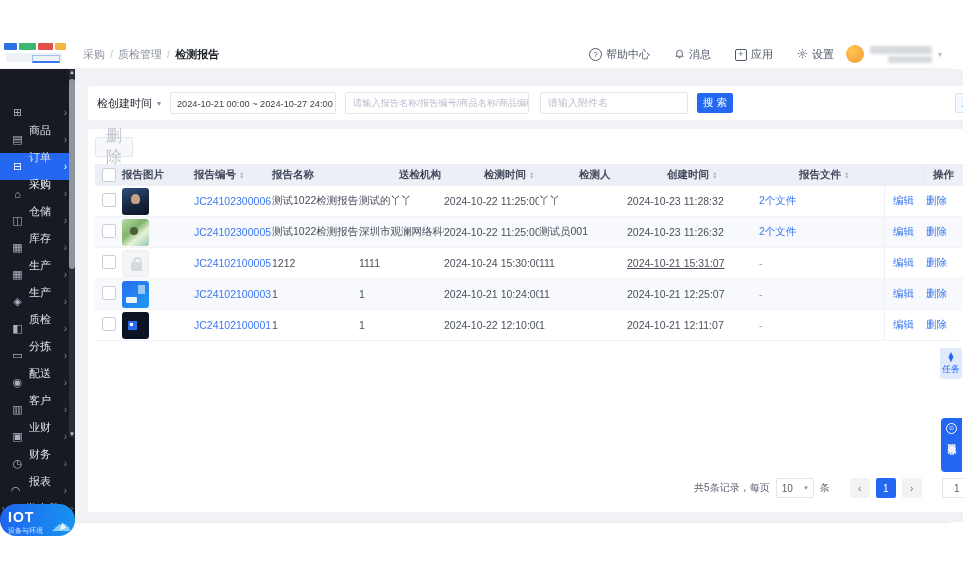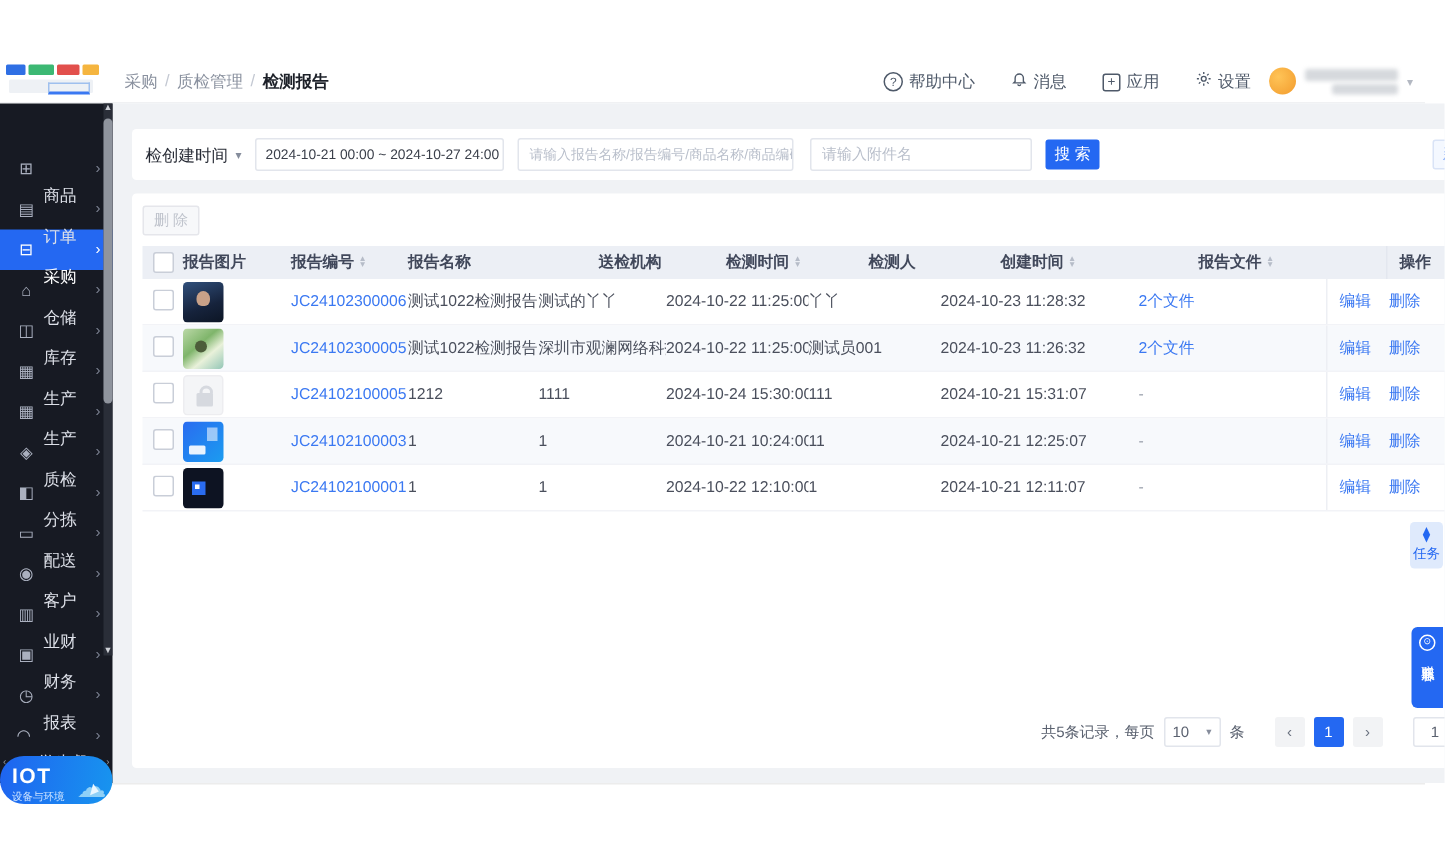--- a/index.html
+++ b/index.html
@@ -56,21 +56,21 @@
   .f-label{font-size:11px;color:#272b35;white-space:nowrap;}
   .f-caret{font-size:8px;color:#868d9c;margin-left:-4px;}
   .date-input{width:152px;height:20px;border:1px solid #e2e5ec;border-radius:2px;display:flex;align-items:center;justify-content:space-between;padding:0 6px;font-size:10px;color:#3a3f4a;background:#fff;cursor:text;}
   .cal-ic{width:9px;height:8px;border:1px solid #aab0bc;border-top-width:3px;border-radius:1px;display:inline-block;}
   .txt-input{height:20px;border:1px solid #e2e5ec;border-radius:2px;display:flex;align-items:center;padding:0 7px;font-size:10px;color:#b9bfcb;background:#fff;cursor:text;overflow:hidden;white-space:nowrap;}
   .in-kw{width:168px;} .in-att{width:132px;margin-left:2px;}
   .btn-search{width:36px;height:20px;background:#2468f2;color:#fff;font-size:10.5px;border:none;border-radius:2px;display:flex;align-items:center;justify-content:center;cursor:pointer;}
   .btn-create{margin-left:auto;margin-right:4px;width:38px;height:20px;background:#f4f8ff;border:1px solid #d9e3f6;color:#2468f2;font-size:10.5px;border-radius:2px;display:flex;align-items:center;justify-content:center;cursor:pointer;}
   
   .table-card{background:#fff;border-radius:3px;margin-top:9px;height:383px;position:relative;padding:8px 7px 0 7px;box-sizing:border-box;}
-  .btn-delete{width:38px;height:20px;background:#f7f8fa;border:1px solid #e5e6eb;color:#bfc3cc;font-size:10px;border-radius:2px;display:flex;align-items:center;justify-content:center;cursor:not-allowed;}
+  .btn-delete{width:38px;height:20px;background:#f7f8fa;border:1px solid #e5e6eb;color:#bfc3cc;font-size:16px;border-radius:2px;display:flex;align-items:center;justify-content:center;cursor:not-allowed;}
   .tbl{margin-top:7px;font-size:10.5px;}
   .thead{display:flex;align-items:center;background:#eceff5;height:22px;padding-left:7px;font-weight:bold;color:#41485b;}
   .th{display:flex;align-items:center;}
   .sort{display:inline-flex;flex-direction:column;margin-left:3px;font-size:5.5px;line-height:4px;color:#b6bcc8;}
   .tr{display:flex;align-items:center;height:30px;padding-left:7px;border-bottom:1px solid #f2f3f7;color:#4a4f5c;}
   .tr:nth-child(even){background:#f7f9fc;}
   .td{overflow:hidden;white-space:nowrap;}
   .cb{width:12px;height:12px;border:1px solid #c9ced8;border-radius:2px;background:#fff;display:inline-block;cursor:pointer;flex:none;}
   .link{color:#3a78f2;cursor:pointer;text-decoration:none;}
   .dash{color:#9aa0ac;}
@@ -370,21 +370,21 @@
               <div class="tr">
                 <div class="td" style="width: 20px;"><span class="cb"></span></div>
                 <div class="td" style="width: 72px;">
                   <div class="thumb thumb-empty"></div>
                 </div>
                 <div class="td" style="width: 78px;"><a class="link">JC24102100005</a></div>
                 <div class="td" style="width: 87px;">1212</div>
                 <div class="td" style="width: 85px;">1111</div>
                 <div class="td" style="width: 95px;">2024-10-24 15:30:00</div>
                 <div class="td" style="width: 88px;">111</div>
-                <div class="td" style="width: 132px;">2024-10-21 15:31:07</div>
+                <div class="td" style="width: 132px; text-decoration: underline;">2024-10-21 15:31:07</div>
                 <div class="td" style="width: 125px;"><span class="dash">-</span></div>
                 <div class="td ops col-ops" style="width: 75px;">
                   <a class="link">编辑</a>
                   <a class="link">删除</a>
                 </div>
               </div>
               <div class="tr">
                 <div class="td" style="width: 20px;"><span class="cb"></span></div>
                 <div class="td" style="width: 72px;">
                   <div class="thumb thumb-bluelogo"></div>

